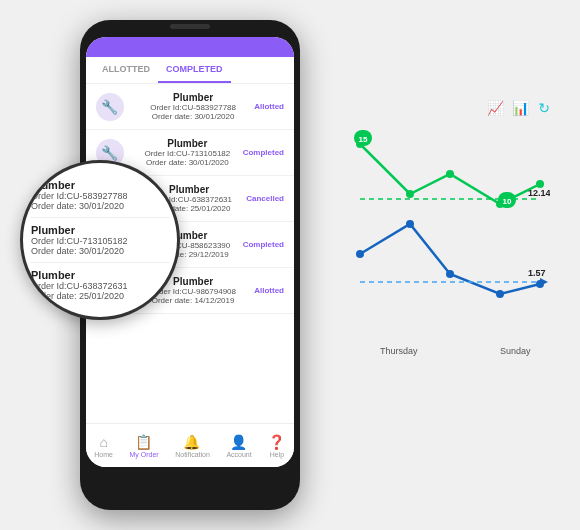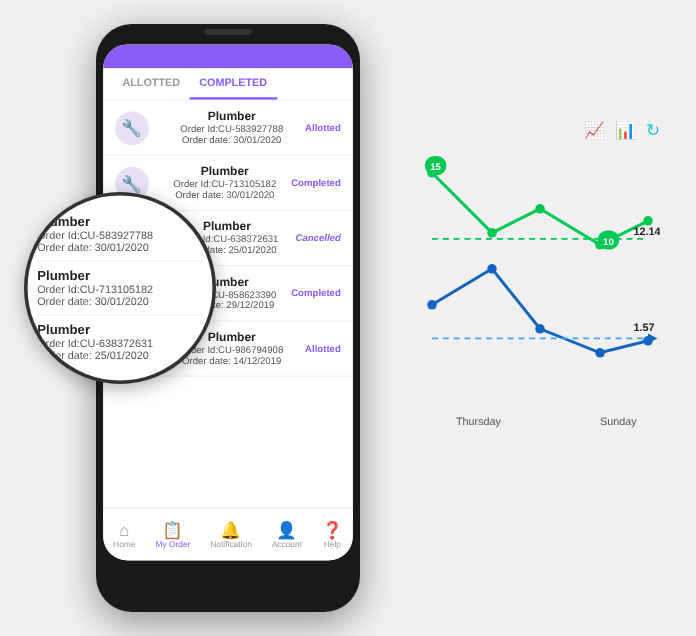--- a/index.html
+++ b/index.html
@@ -112,21 +112,21 @@
     .order-date {
       font-size: 8px;
       color: #555;
     }
     .order-status {
       font-size: 8px;
       font-weight: 600;
     }
     .status-allotted { color: #8b5cf6; }
     .status-completed { color: #8b5cf6; }
-    .status-cancelled { color: #8b5cf6; font-style: italic; }
+    .status-cancelled { color: #8b5cf6; }
 
     
     .bottom-nav {
       position: absolute;
       bottom: 0;
       left: 0;
       right: 0;
       height: 44px;
       background: #fff;
       border-top: 1px solid #eee;

